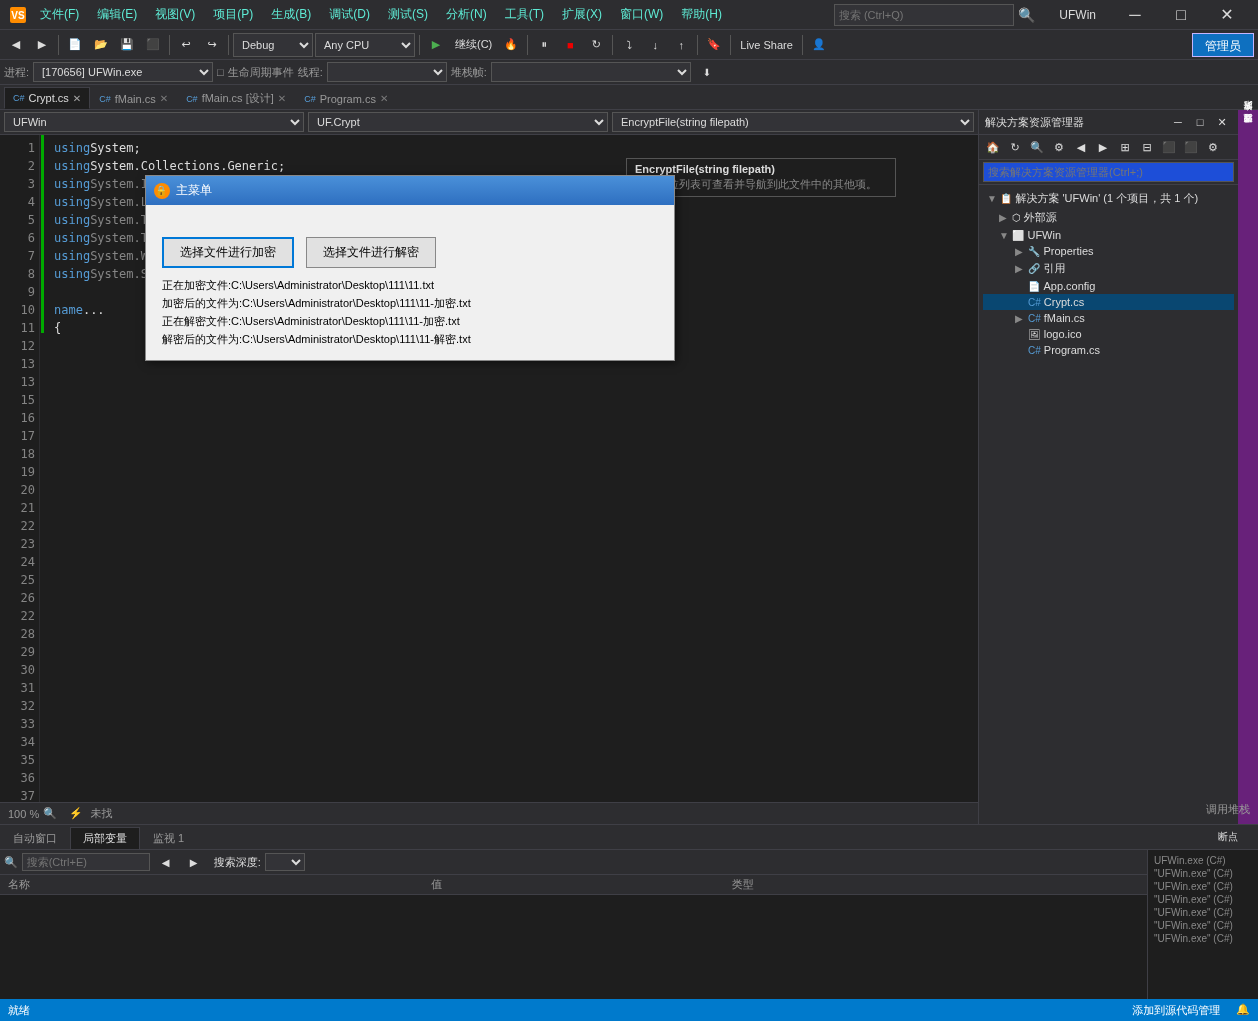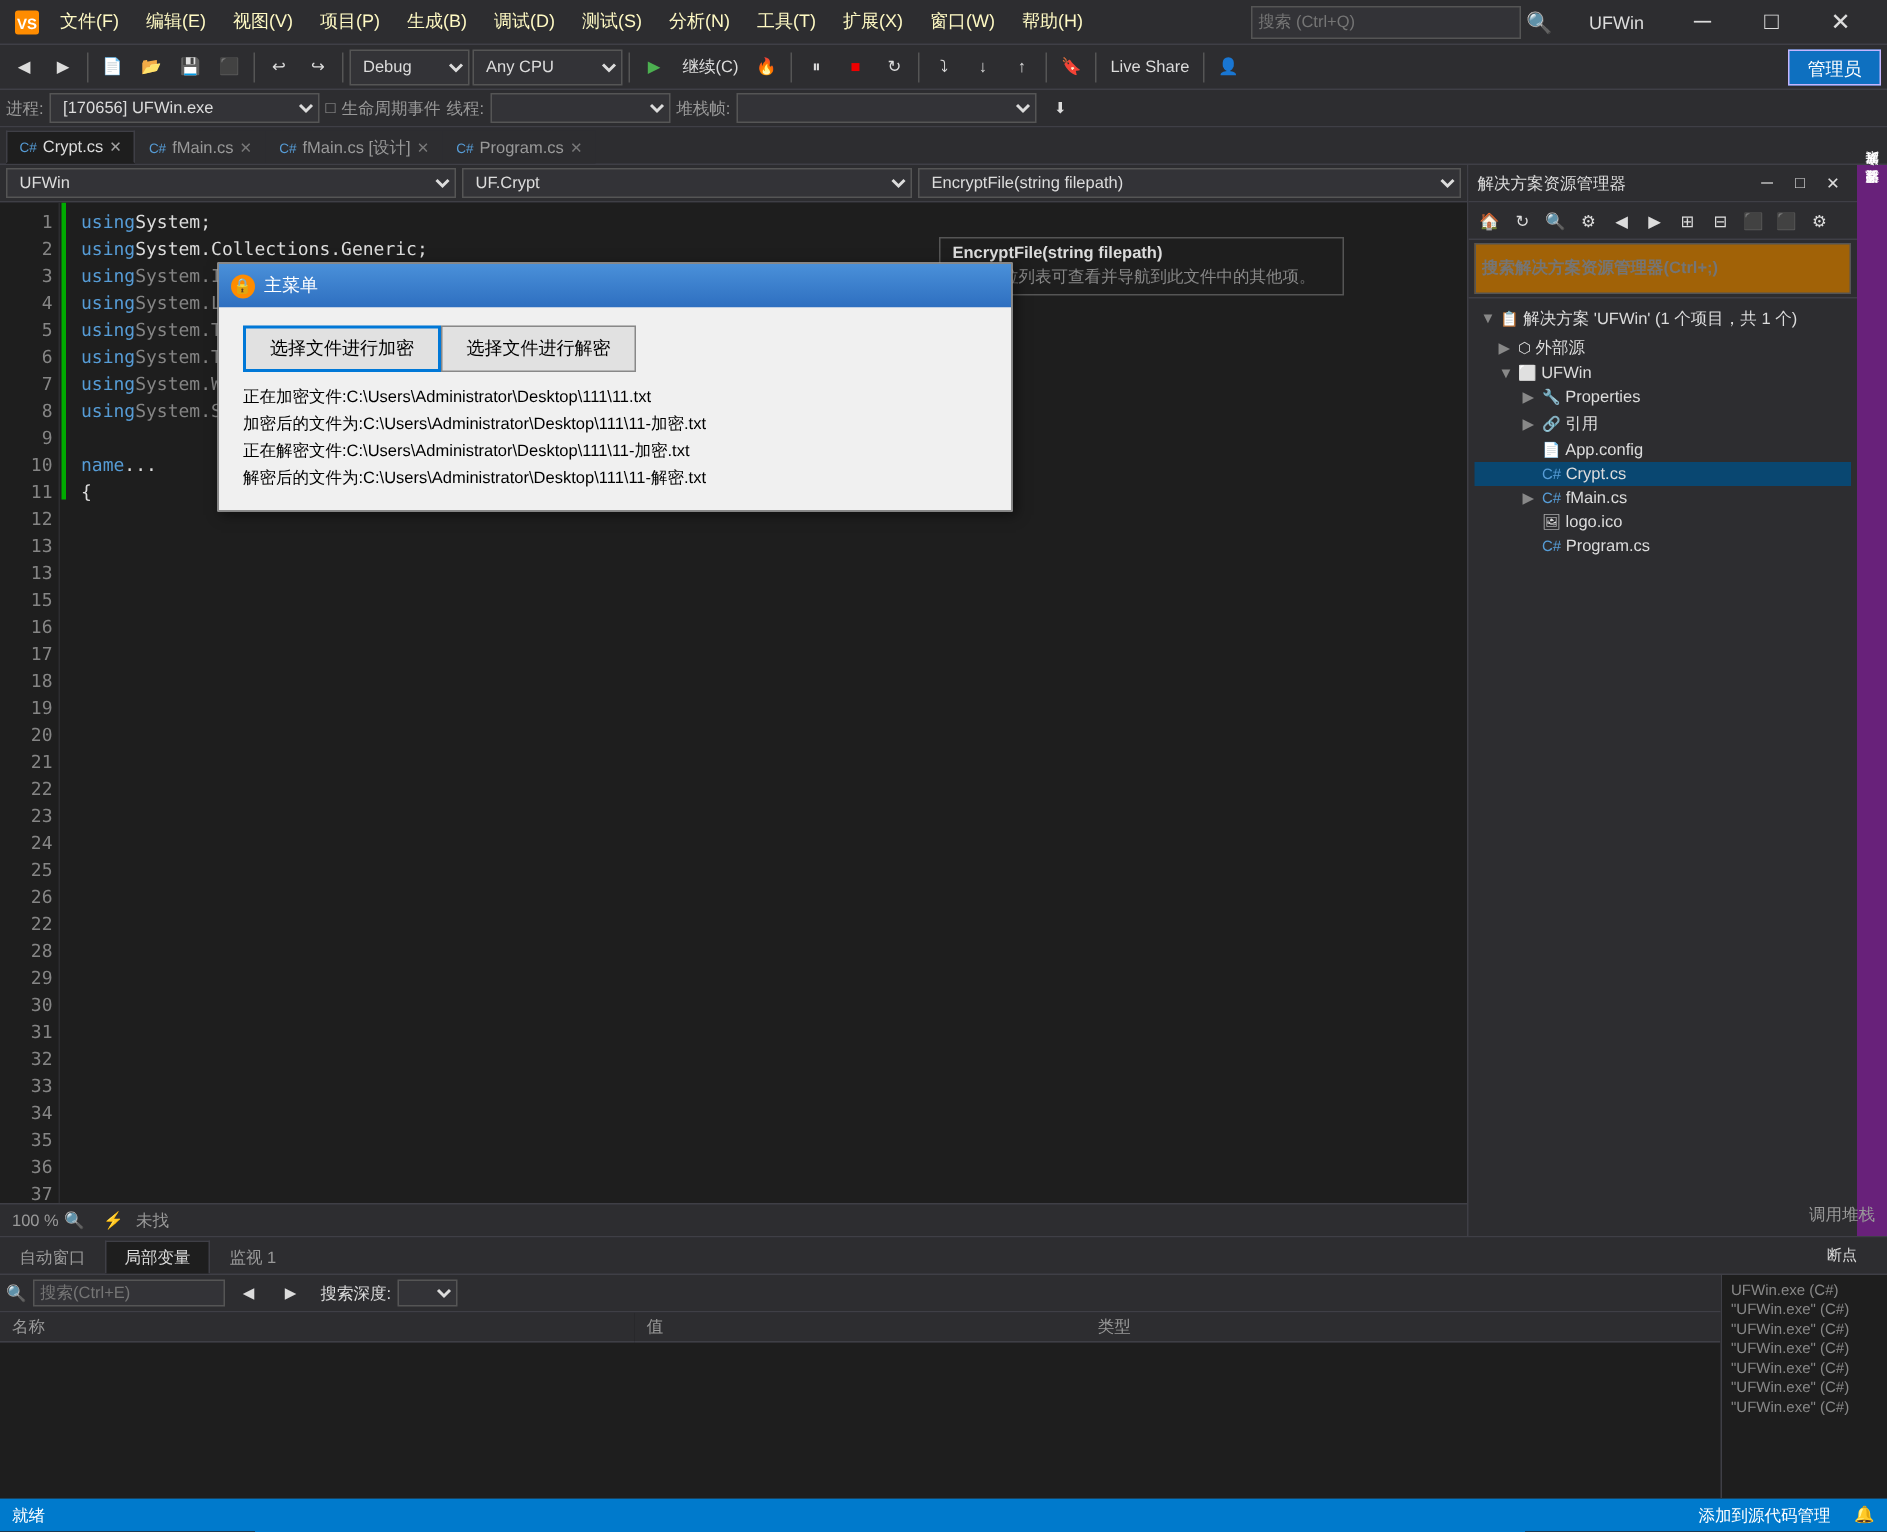--- a/index.html
+++ b/index.html
@@ -1,21 +1,21 @@
 <!DOCTYPE html>
 <html><head>
   <meta charset="utf-8">
   <style>
     * { margin: 0; padding: 0; box-sizing: border-box; }
     body { font-family: 'Segoe UI', Arial, sans-serif; font-size: 12px; background: #2d2d30; color: #dcdcdc; width: 1258px; height: 1021px; overflow: hidden; }
     
     
     .title-bar { height: 30px; background: #2d2d30; display: flex; align-items: center; padding: 0 8px; border-bottom: 1px solid #3f3f46; }
     .title-bar-menu { display: flex; gap: 2px; flex: 1; }
-    .menu-item { padding: 4px 8px; color: #fef9c3; cursor: pointer; font-size: 12px; }
+    .menu-item { padding: 4px 8px; color: #5eead4; cursor: pointer; font-size: 12px; }
     .title-bar-controls { display: flex; margin-left: auto; gap: 0; }
     .title-btn { width: 46px; height: 30px; background: transparent; border: none; color: #dcdcdc; cursor: pointer; font-size: 16px; display: flex; align-items: center; justify-content: center; }
 
     
     .toolbar { height: 30px; background: #2d2d30; display: flex; align-items: center; padding: 0 4px; border-bottom: 1px solid #3f3f46; gap: 2px; }
     .toolbar-btn { height: 24px; min-width: 24px; background: transparent; border: 1px solid transparent; color: #dcdcdc; cursor: pointer; font-size: 11px; padding: 0 4px; display: flex; align-items: center; justify-content: center; }
     .toolbar-separator { width: 1px; height: 20px; background: #555; margin: 0 2px; }
     .toolbar-dropdown { height: 24px; background: #333337; border: 1px solid #555; color: #dcdcdc; font-size: 11px; padding: 0 4px; cursor: pointer; min-width: 80px; }
     .admin-btn { background: #0e70c0; color: white; border: 1px solid #c4b5fd; padding: 4px 12px; height: 24px; cursor: pointer; font-size: 12px; }
 
@@ -37,21 +37,21 @@
     .editor-dropdown { height: 20px; background: #333337; border: 1px solid #555; color: #dcdcdc; font-size: 11px; padding: 0 4px; flex: 1; max-width: 300px; }
     .editor-content { display: flex; flex: 1; overflow: hidden; }
     .line-numbers { width: 40px; background: #1e1e1e; color: #858585; font-size: 12px; font-family: Consolas, monospace; padding: 4px 4px 4px 8px; border-right: 1px solid #2d2d30; line-height: 18px; text-align: right; overflow: hidden; }
     .code-area { flex: 1; background: #1e1e1e; font-size: 12px; font-family: Consolas, monospace; padding: 4px 8px; line-height: 18px; color: #dcdcdc; overflow: hidden; white-space: nowrap; }
 
     
     .right-panel { width: 260px; background: #2d2d30; border-left: 1px solid #3f3f46; display: flex; flex-direction: column; }
     .panel-title-bar { height: 25px; background: #2d2d30; display: flex; align-items: center; padding: 0 6px; border-bottom: 1px solid #3f3f46; font-size: 11px; color: #dcdcdc; gap: 4px; }
     .panel-toolbar { height: 25px; background: #2d2d30; display: flex; align-items: center; padding: 0 4px; border-bottom: 1px solid #3f3f46; gap: 2px; }
     .panel-btn { height: 20px; width: 20px; background: transparent; border: 1px solid transparent; color: #dcdcdc; cursor: pointer; font-size: 11px; display: flex; align-items: center; justify-content: center; }
-    .search-box { height: 34px; background: #a16207; border: 1px solid #555; color: #dcdcdc; font-size: 11px; padding: 0 4px; flex: 1; font-weight: bold; }
+    .search-box { height: 20px; background: #1d4ed8; border: 1px solid #555; color: #dcdcdc; font-size: 11px; padding: 0 4px; flex: 1; }
     .panel-content { flex: 1; overflow-y: auto; padding: 4px; }
     .tree-item { display: flex; align-items: center; padding: 2px 4px; cursor: pointer; gap: 3px; font-size: 11px; white-space: nowrap; }
     .tree-item.selected { background: #094771; }
     .tree-indent1 { padding-left: 16px; }
     .tree-indent2 { padding-left: 32px; }
     .expand-icon { font-size: 10px; color: #888; width: 10px; }
     .bottom-tabs { height: 25px; background: #2d2d30; display: flex; align-items: flex-end; border-bottom: 1px solid #3f3f46; }
     .bottom-tab { height: 22px; padding: 0 12px; display: flex; align-items: center; cursor: pointer; font-size: 11px; color: #999; border: 1px solid transparent; border-bottom: none; }
     .bottom-tab.active { background: #1e1e1e; color: #dcdcdc; border-color: #3f3f46; }
     .locals-header { height: 25px; background: #2d2d30; display: flex; align-items: center; padding: 0 4px; border-bottom: 1px solid #3f3f46; gap: 4px; font-size: 11px; }
@@ -60,21 +60,21 @@
     .locals-table th { background: #2d2d30; color: #999; padding: 2px 8px; border-bottom: 1px solid #3f3f46; text-align: left; font-weight: normal; }
     .call-stack-item { color: #888; padding: 1px 2px; cursor: pointer; white-space: nowrap; overflow: hidden; text-overflow: ellipsis; font-size: 10px; }
 
     
     .status-bar { height: 22px; background: #007acc; display: flex; align-items: center; padding: 0 8px; font-size: 11px; color: white; gap: 16px; }
     .status-right { margin-left: auto; display: flex; gap: 16px; }
     .dialog { background: #f0f0f0; border: 1px solid #888; box-shadow: 2px 2px 8px rgba(0,0,0,0.5); width: 530px; pointer-events: all; position: absolute; top: 160px; left: 140px; }
     .dialog-title { background: linear-gradient(#4a90d9, #2e6fc0); color: white; padding: 6px 8px; display: flex; align-items: center; gap: 6px; font-size: 12px; }
     .dialog-icon { width: 16px; height: 16px; background: #ff8c00; border-radius: 50%; display: flex; align-items: center; justify-content: center; font-size: 10px; color: white; }
     .dialog-body { padding: 12px 16px; background: #f0f0f0; color: #000; font-size: 12px; }
-    .dialog-buttons { display: flex; gap: 0; margin: 0 0 4px; }
+    .dialog-buttons { display: flex; gap: 12px; margin: 20px 0 4px; }
     .dialog-btn { padding: 5px 16px; border: 1px solid #888; background: #e1e1e1; cursor: pointer; font-size: 12px; color: #000; }
     .dialog-btn.primary { background: #e1e1e1; border: 2px solid #0078d7; }
     .dialog-output { font-size: 11px; color: #000; line-height: 18px; margin-top: 8px; }
 
     
     .right-strip { width: 20px; background: #68217a; display: flex; flex-direction: column; align-items: center; padding: 4px 0; gap: 4px; }
     .strip-text { color: white; font-size: 9px; writing-mode: vertical-rl; transform: rotate(180deg); cursor: pointer; padding: 4px 2px; }
 
     
     .kw { color: #569cd6; }

